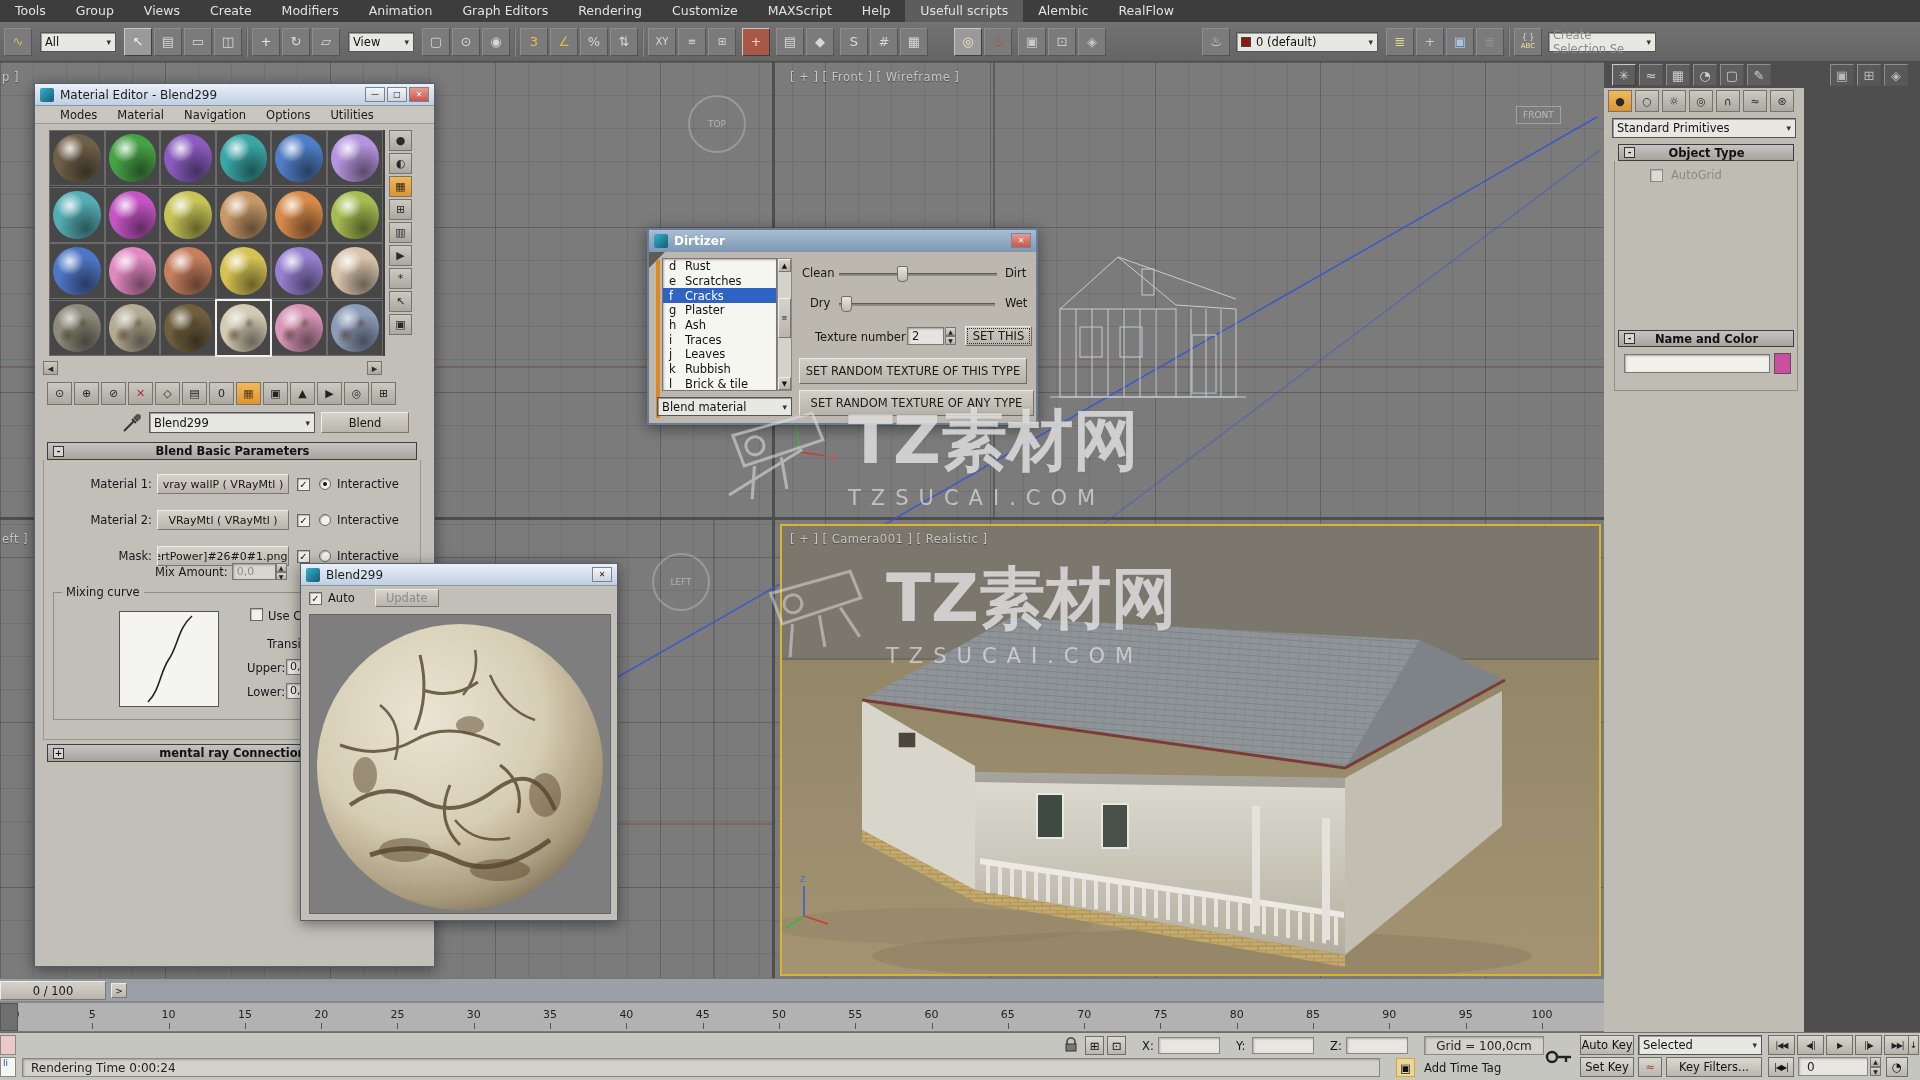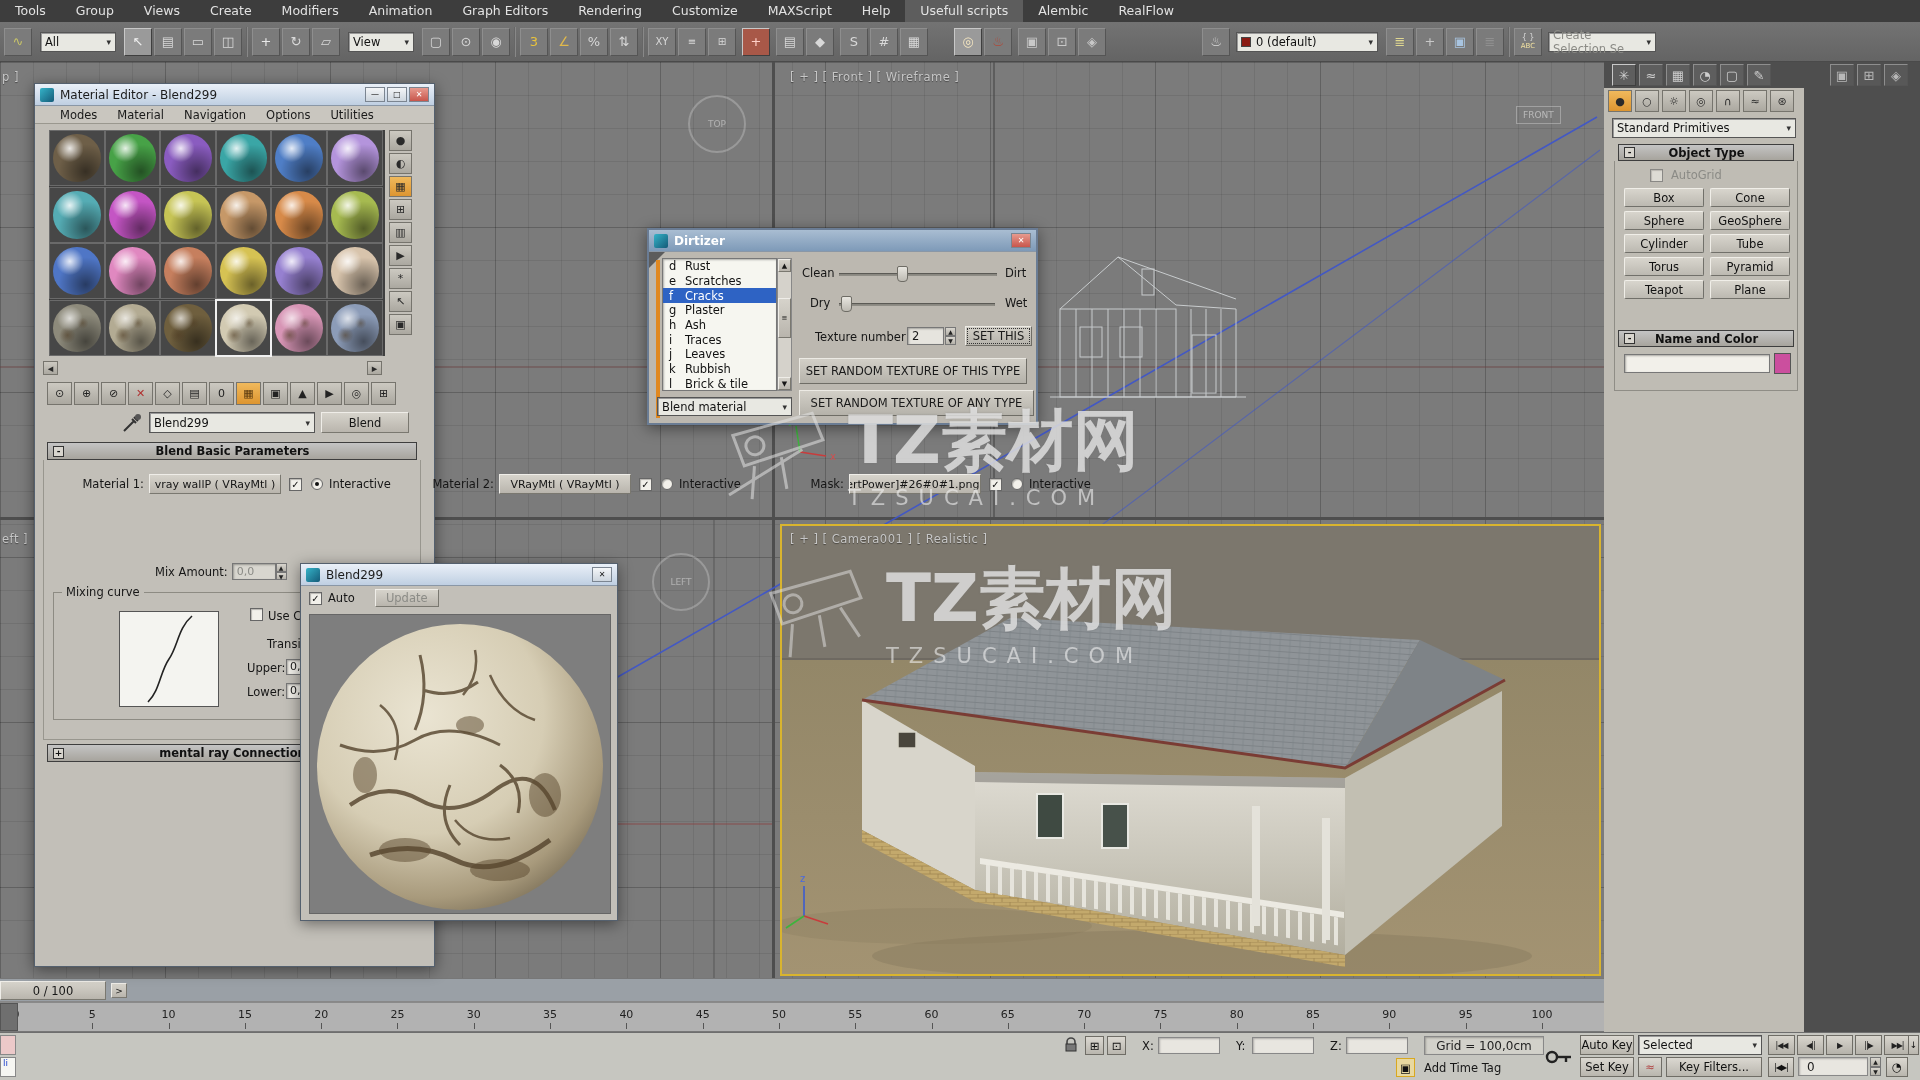--- a/index.html
+++ b/index.html
@@ -412,33 +412,20 @@
       </div>
     <div class="rollout abs" style="left:14px;top:82px;width:176px;height:17px">
         <span class="pm">-</span>
         <span class="rt">Object Type</span>
       </div>
     <div class="abs" style="left:10px;top:99px;width:184px;height:230px;border:1px solid #8f8d86;border-top:none"></div>
     <div class="abs" style="left:46px;top:106px;display:flex;align-items:center;gap:8px">
       <span class="cb" style="opacity:.6"></span>
       <span class="lbl dis">AutoGrid</span>
     </div>
-    <div class="abs" style="left:20px;top:126px;width:166px;display:grid;grid-template-columns:80px 80px;gap:4px 6px">
-
-    <div class="cp-btn" style="height:19px">Box</div>
-        <div class="cp-btn" style="height:19px">Cone</div>
-        <div class="cp-btn" style="height:19px">Sphere</div>
-        <div class="cp-btn" style="height:19px">GeoSphere</div>
-        <div class="cp-btn" style="height:19px">Cylinder</div>
-        <div class="cp-btn" style="height:19px">Tube</div>
-        <div class="cp-btn" style="height:19px">Torus</div>
-        <div class="cp-btn" style="height:19px">Pyramid</div>
-        <div class="cp-btn" style="height:19px">Teapot</div>
-        <div class="cp-btn" style="height:19px">Plane</div>
-      </div>
     <div class="rollout abs" style="left:14px;top:268px;width:176px;height:17px">
         <span class="pm">-</span>
         <span class="rt">Name and Color</span>
       </div>
     <div class="sunken abs" style="left:20px;top:292px;width:146px;height:19px;background:#f2f0ea"></div>
     <div class="abs" style="left: 170px; top: 291px; width: 17px; height: 21px; border: 1px solid rgb(85, 85, 85); background: rgb(203, 79, 158);" style2=""></div>
   </div>
 
   <div class="abs" style="left:0;top:978px;width:1604px;height:24px;background:#9aa0a6;border-top:1px solid #777;box-shadow:inset 0 -1px 0 #888;z-index:8">
     <div class="abs mxbtn" style="left:0;top:2px;width:106px;height:19px;font-size:11.5px">0 / 100</div>
@@ -508,20 +495,21 @@
       </div>
       <div class="tick">
         <span class="num">100</span>
       </div>
     </div>
   <div class="abs" style="left:0;top:1003px;width:18px;height:28px;background:#6f6f6f;border:1px solid #555;z-index:9"></div>
 
   <div class="statusbar">
     <div class="abs" style="left:0;top:2px;width:16px;height:20px;background:#ecc9c9;border:1px solid #888"></div>
     <div class="abs" style="left:0;top:24px;width:16px;height:20px;background:#f6f6f2;border:1px solid #888;font-size:9px;color:#2244cc;padding-left:2px">li</div>
+    <div class="sfield" style="left:22px;top:25px;width:1358px;height:19px">Rendering Time  0:00:24</div>
     <svg width="16" height="16" style="position:absolute;left:1063px;top:4px" viewBox="0 0 16 16">
         <path d="M4,7 V5 a4,4 0 0 1 8,0 V7" fill="none" stroke="#444" stroke-width="1.6"></path>
         <rect x="3" y="7" width="10" height="7" fill="#777" stroke="#333"></rect>
       </svg>
     <div class="sbtn" style="left:1085px;top:3px;width:19px;height:19px">⊞</div>
     <div class="sbtn" style="left:1107px;top:3px;width:19px;height:19px">⊡</div>
     <span class="lbl abs" style="left:1142px;top:6px">X:</span>
     <div class="sfield" style="left:1158px;top:4px;width:62px;height:17px;background:#e8e6e0"></div>
     <span class="lbl abs" style="left:1236px;top:6px">Y:</span>
     <div class="sfield" style="left:1252px;top:4px;width:62px;height:17px;background:#e8e6e0"></div>
@@ -739,21 +727,21 @@
         <span>Blend299</span>
         <span class="ar">▾</span>
       </div>
     <div class="mxbtn abs" style="left:286px;top:328px;width:88px;height:21px">Blend</div>
     <div class="rollout abs" style="left:12px;top:358px;width:370px;height:18px">
         <span class="pm">-</span>
         <span class="rt">Blend Basic Parameters</span>
       </div>
     <div class="abs" style="left:8px;top:376px;width:378px;height:280px;border:1px solid #98968e;border-top:none"></div>
 
-    <div class="abs" style="left:8px;top:390px;width:380px;display:flex;gap:2px">
+    <div class="abs" style="left:16px;top:390px;width:380px;display:flex;flex-direction:column;gap:16px">
 
     <div style="display:flex;align-items:center;height:20px">
         <span class="lbl" style="width:106px;text-align:right;padding-right:5px">Material 1:</span>
         <div class="mxbtn" style="width:132px;height:20px;font-size:11px;overflow:hidden;white-space:nowrap">vray wallP ( VRayMtl )</div>
         <span class="cb" style="margin-left:8px">✓</span>
         <span class="radio on" style="margin-left:9px"></span>
         <span class="lbl" style="margin-left:6px">Interactive</span>
       </div>
         <div style="display:flex;align-items:center;height:20px">
         <span class="lbl" style="width:106px;text-align:right;padding-right:5px">Material 2:</span>

